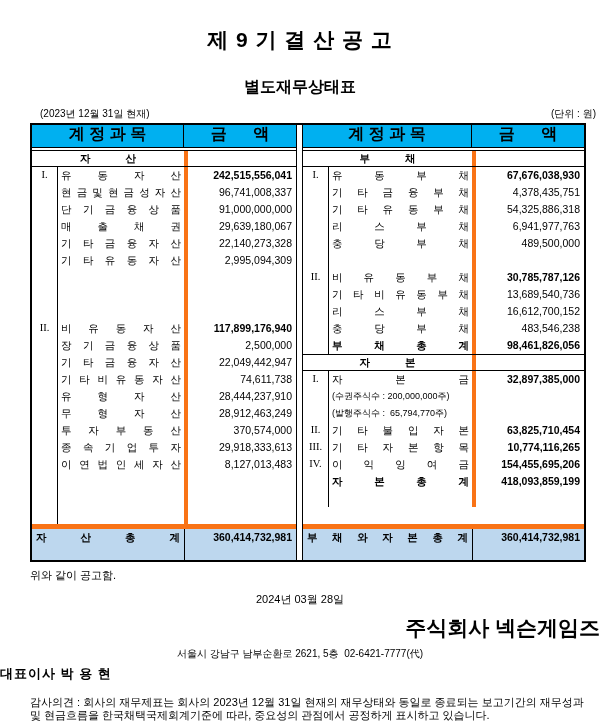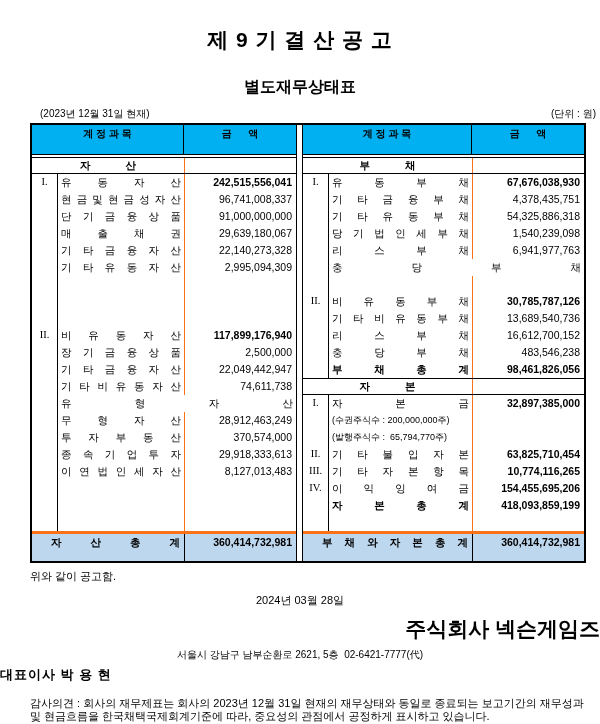--- a/index.html
+++ b/index.html
@@ -22,34 +22,34 @@
   .left-half  { width:265px; border-right:1px solid #000; }
   .mid-gap    { width:5px; background:#fff; }
   .right-half { width:282px; border-left:1px solid #000; }
 
   .trow { display:flex; height:17px; line-height:16px; font-size:10.5px; }
   .cell { overflow:hidden; }
   .num  { width:26px; border-right:1px solid #000; text-align:center;
           font-family:"Liberation Serif","DejaVu Serif",serif; font-size:10.5px; }
   .name { flex:1; padding:0 3px; text-align:justify; text-align-last:justify; }
   .name.note { text-align:left; text-align-last:left; font-size:9px; white-space:pre; }
-  .amt  { width:112px; border-left:1px solid #f97316; text-align:right; padding-right:4px; }
-
-  .thead { height:30px; line-height:18px; background:#00B0F0; border-bottom:1px solid #000; font-weight:bold; font-size:10px; }
+  .amt  { width:112px; border-left:4px solid #f97316; text-align:right; padding-right:4px; }
+
+  .thead { height:23px; line-height:18px; background:#00B0F0; border-bottom:1px solid #000; font-weight:bold; font-size:16px; }
   .acct-head { flex:1; text-align:center; border-right:1px solid #000; white-space:pre; }
   .amt-head  { width:112px; text-align:center; white-space:pre; }
   .dblgap { height:2px; background:#fff; }
 
   .t-section { border-top:1px solid #000; border-bottom:1px solid #000; height:17px; line-height:14px; font-weight:bold; }
   .sec-label { flex:1; text-align:center; white-space:pre; }
 
   .t-group .amt { font-weight:bold; }
   .t-subtotal .name, .t-subtotal .amt { font-weight:bold; }
 
-  .ttotal { height:30px; line-height:17px; border-top:3px solid #f97316; background:#BDD7EE; font-weight:bold; margin-top:auto;padding-left:15px; }
+  .ttotal { height:36px; line-height:17px; border-top:5px solid #f97316; background:#BDD7EE; font-weight:bold; margin-top:auto; }
   .total-label { flex:1; padding:0 4px; text-align:justify; text-align-last:justify; }
   .total-amt { width:112px; border-left:1px solid #000; text-align:right; padding-right:4px; }
 
   .tbody { display:flex; flex-direction:column; }
 
   
   .announce { margin:6px 0 0 30px; font-size:11px; }
   .date-line { text-align:center; font-size:11px; margin-top:9px; }
   .company { text-align:right; font-size:21px; font-weight:bold; margin-top:7px; }
   .address { text-align:center; font-size:10px; margin-top:5px; white-space:pre; }
@@ -147,20 +147,21 @@
             <div class="cell amt">22,049,442,947</div>
           </div>
           <div class="trow t-item">
             <div class="cell num"></div>
             <div class="cell name">기 타 비 유 동 자 산</div>
             <div class="cell amt">74,611,738</div>
           </div>
           <div class="trow t-item">
             <div class="cell num"></div>
             <div class="cell name">유 형 자 산</div>
+            <div class="cell amt">28,444,237,910</div>
           </div>
           <div class="trow t-item">
             <div class="cell num"></div>
             <div class="cell name">무 형 자 산</div>
             <div class="cell amt">28,912,463,249</div>
           </div>
           <div class="trow t-item">
             <div class="cell num"></div>
             <div class="cell name">투 자 부 동 산</div>
             <div class="cell amt">370,574,000</div>
@@ -220,31 +221,27 @@
             <div class="cell name">기 타 금 융 부 채</div>
             <div class="cell amt">4,378,435,751</div>
           </div>
           <div class="trow t-item">
             <div class="cell num"></div>
             <div class="cell name">기 타 유 동 부 채</div>
             <div class="cell amt">54,325,886,318</div>
           </div>
           <div class="trow t-item">
             <div class="cell num"></div>
-            <div class="cell name">당 기 법 인 세 부 채</div>
-            <div class="cell amt">1,540,239,098</div>
-          </div>
-          <div class="trow t-item">
-            <div class="cell num"></div>
             <div class="cell name">리 스 부 채</div>
             <div class="cell amt">6,941,977,763</div>
           </div>
           <div class="trow t-item">
             <div class="cell num"></div>
             <div class="cell name">충 당 부 채</div>
+            <div class="cell amt">489,500,000</div>
           </div>
           <div class="trow t-blank">
             <div class="cell num"></div>
             <div class="cell name"></div>
             <div class="cell amt"></div>
           </div>
           <div class="trow t-group">
             <div class="cell num">II.</div>
             <div class="cell name">비 유 동 부 채</div>
             <div class="cell amt">30,785,787,126</div>

